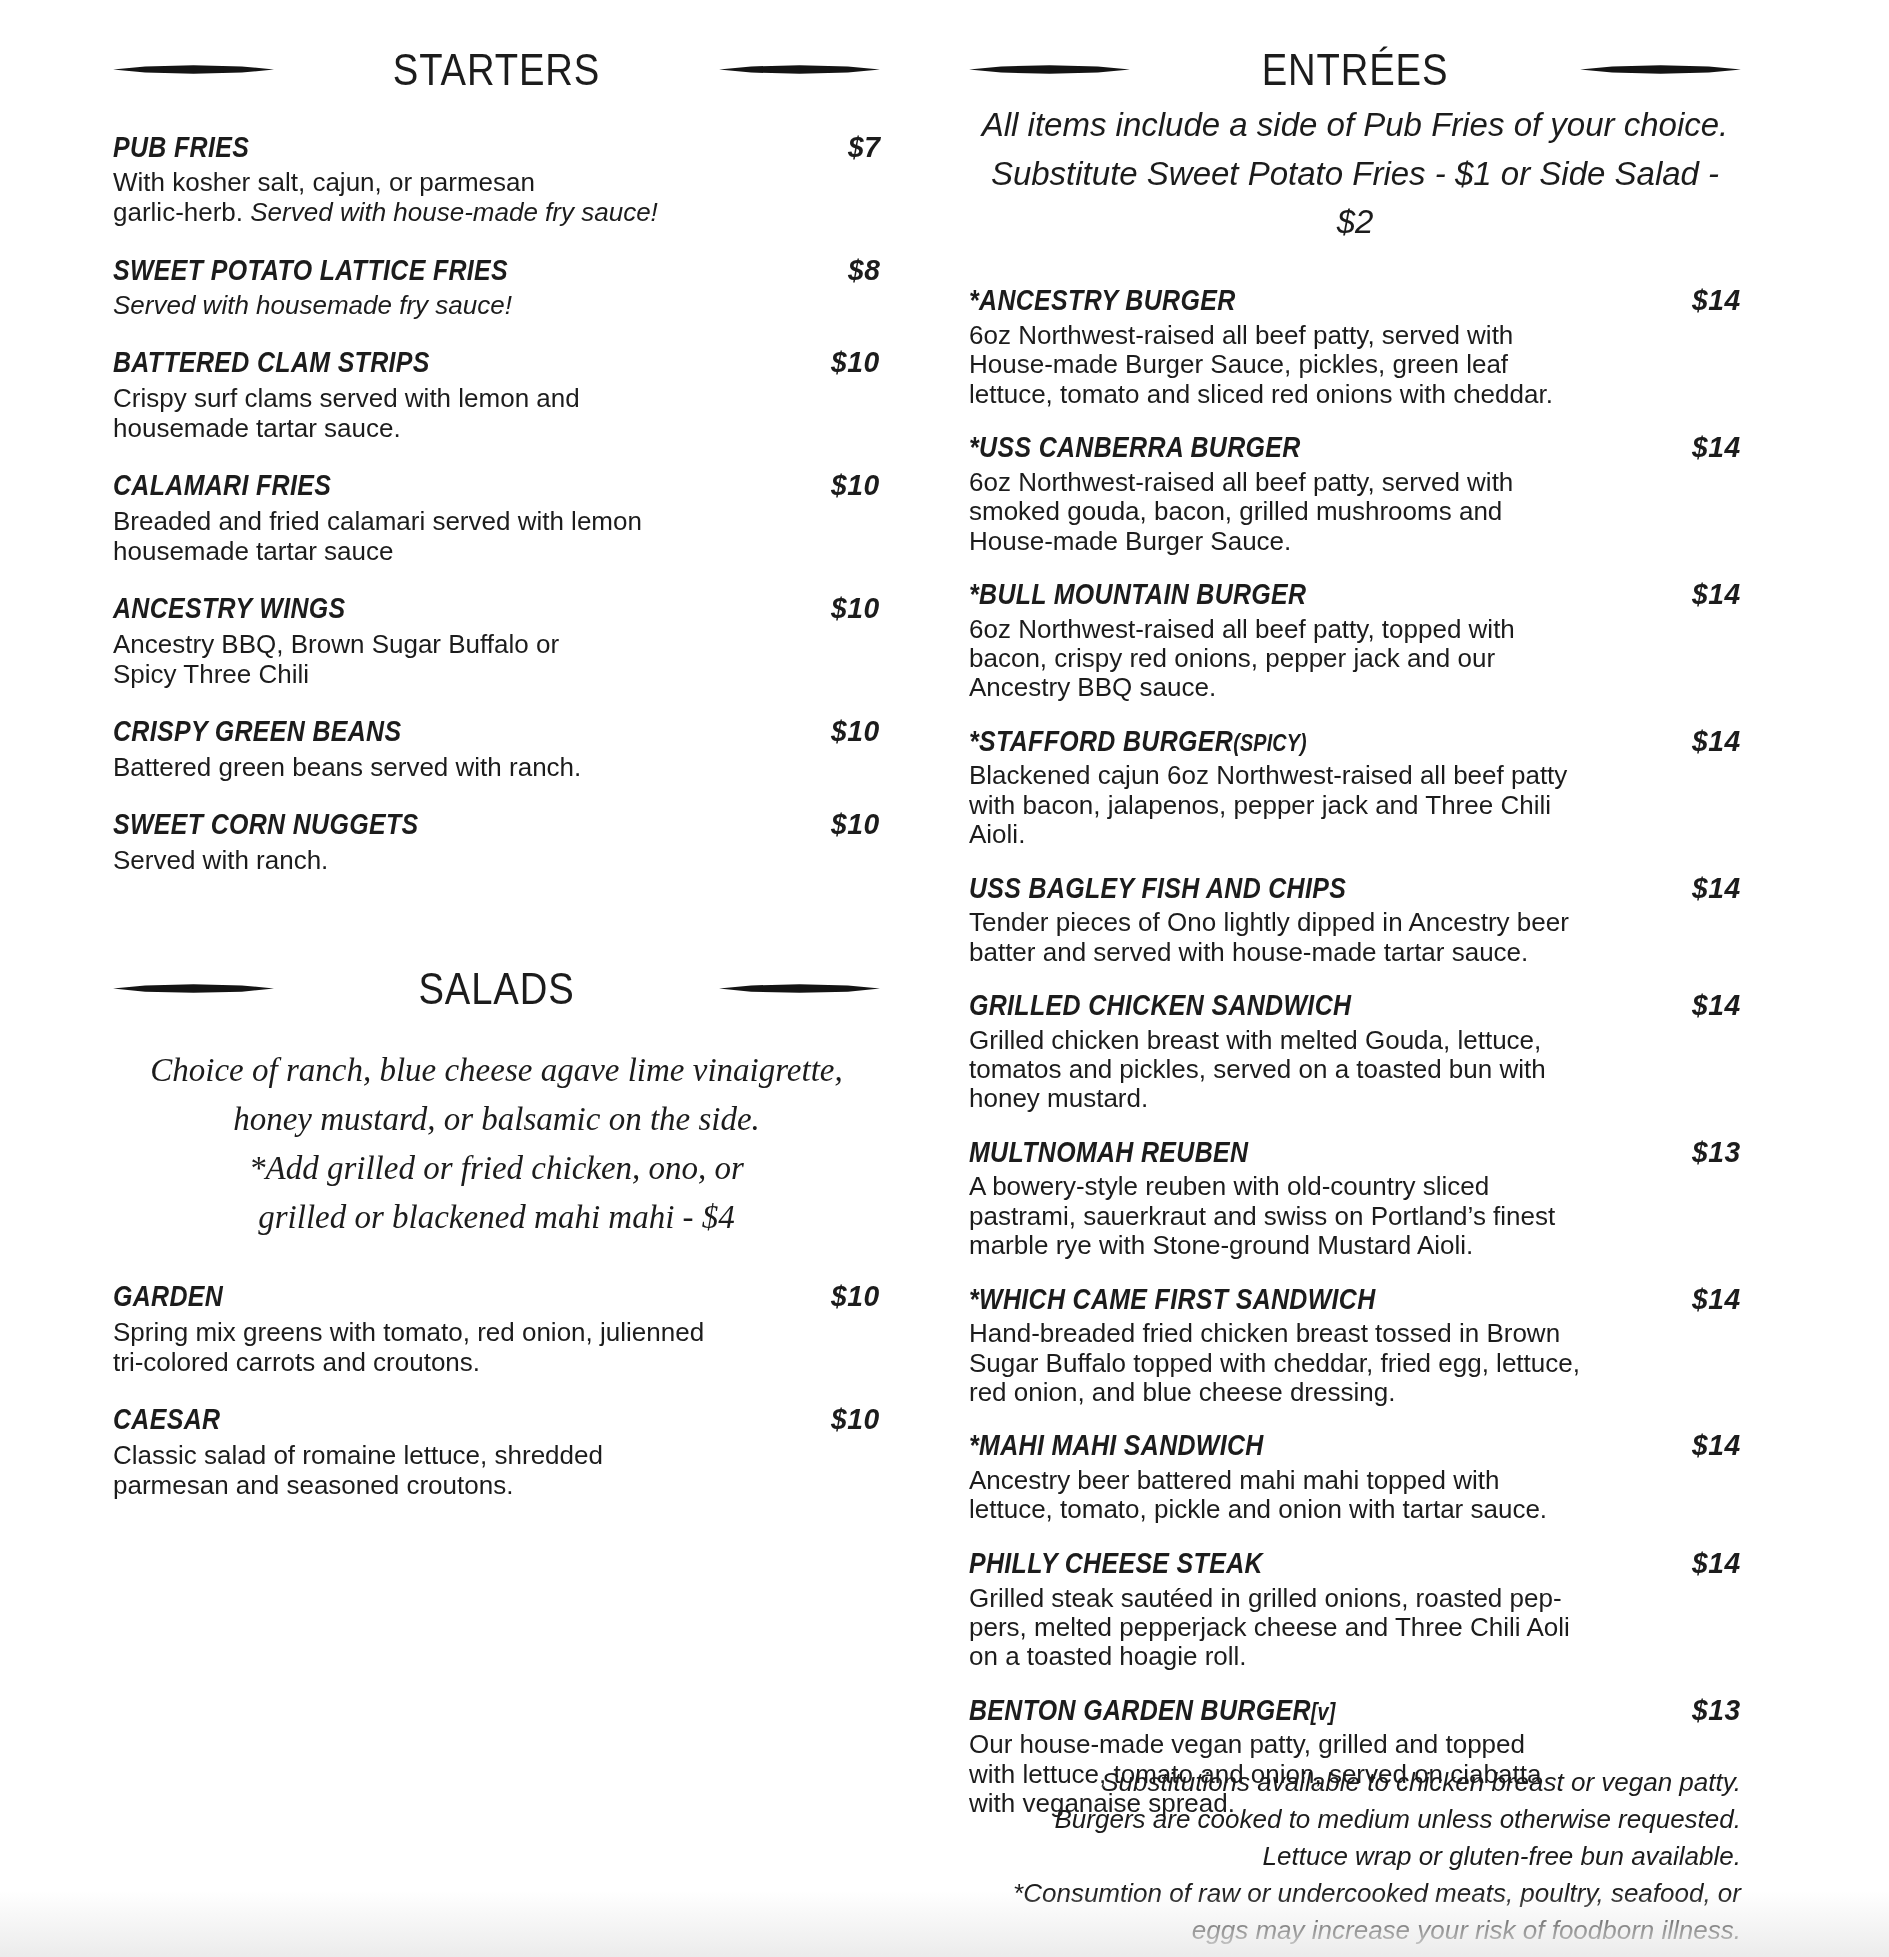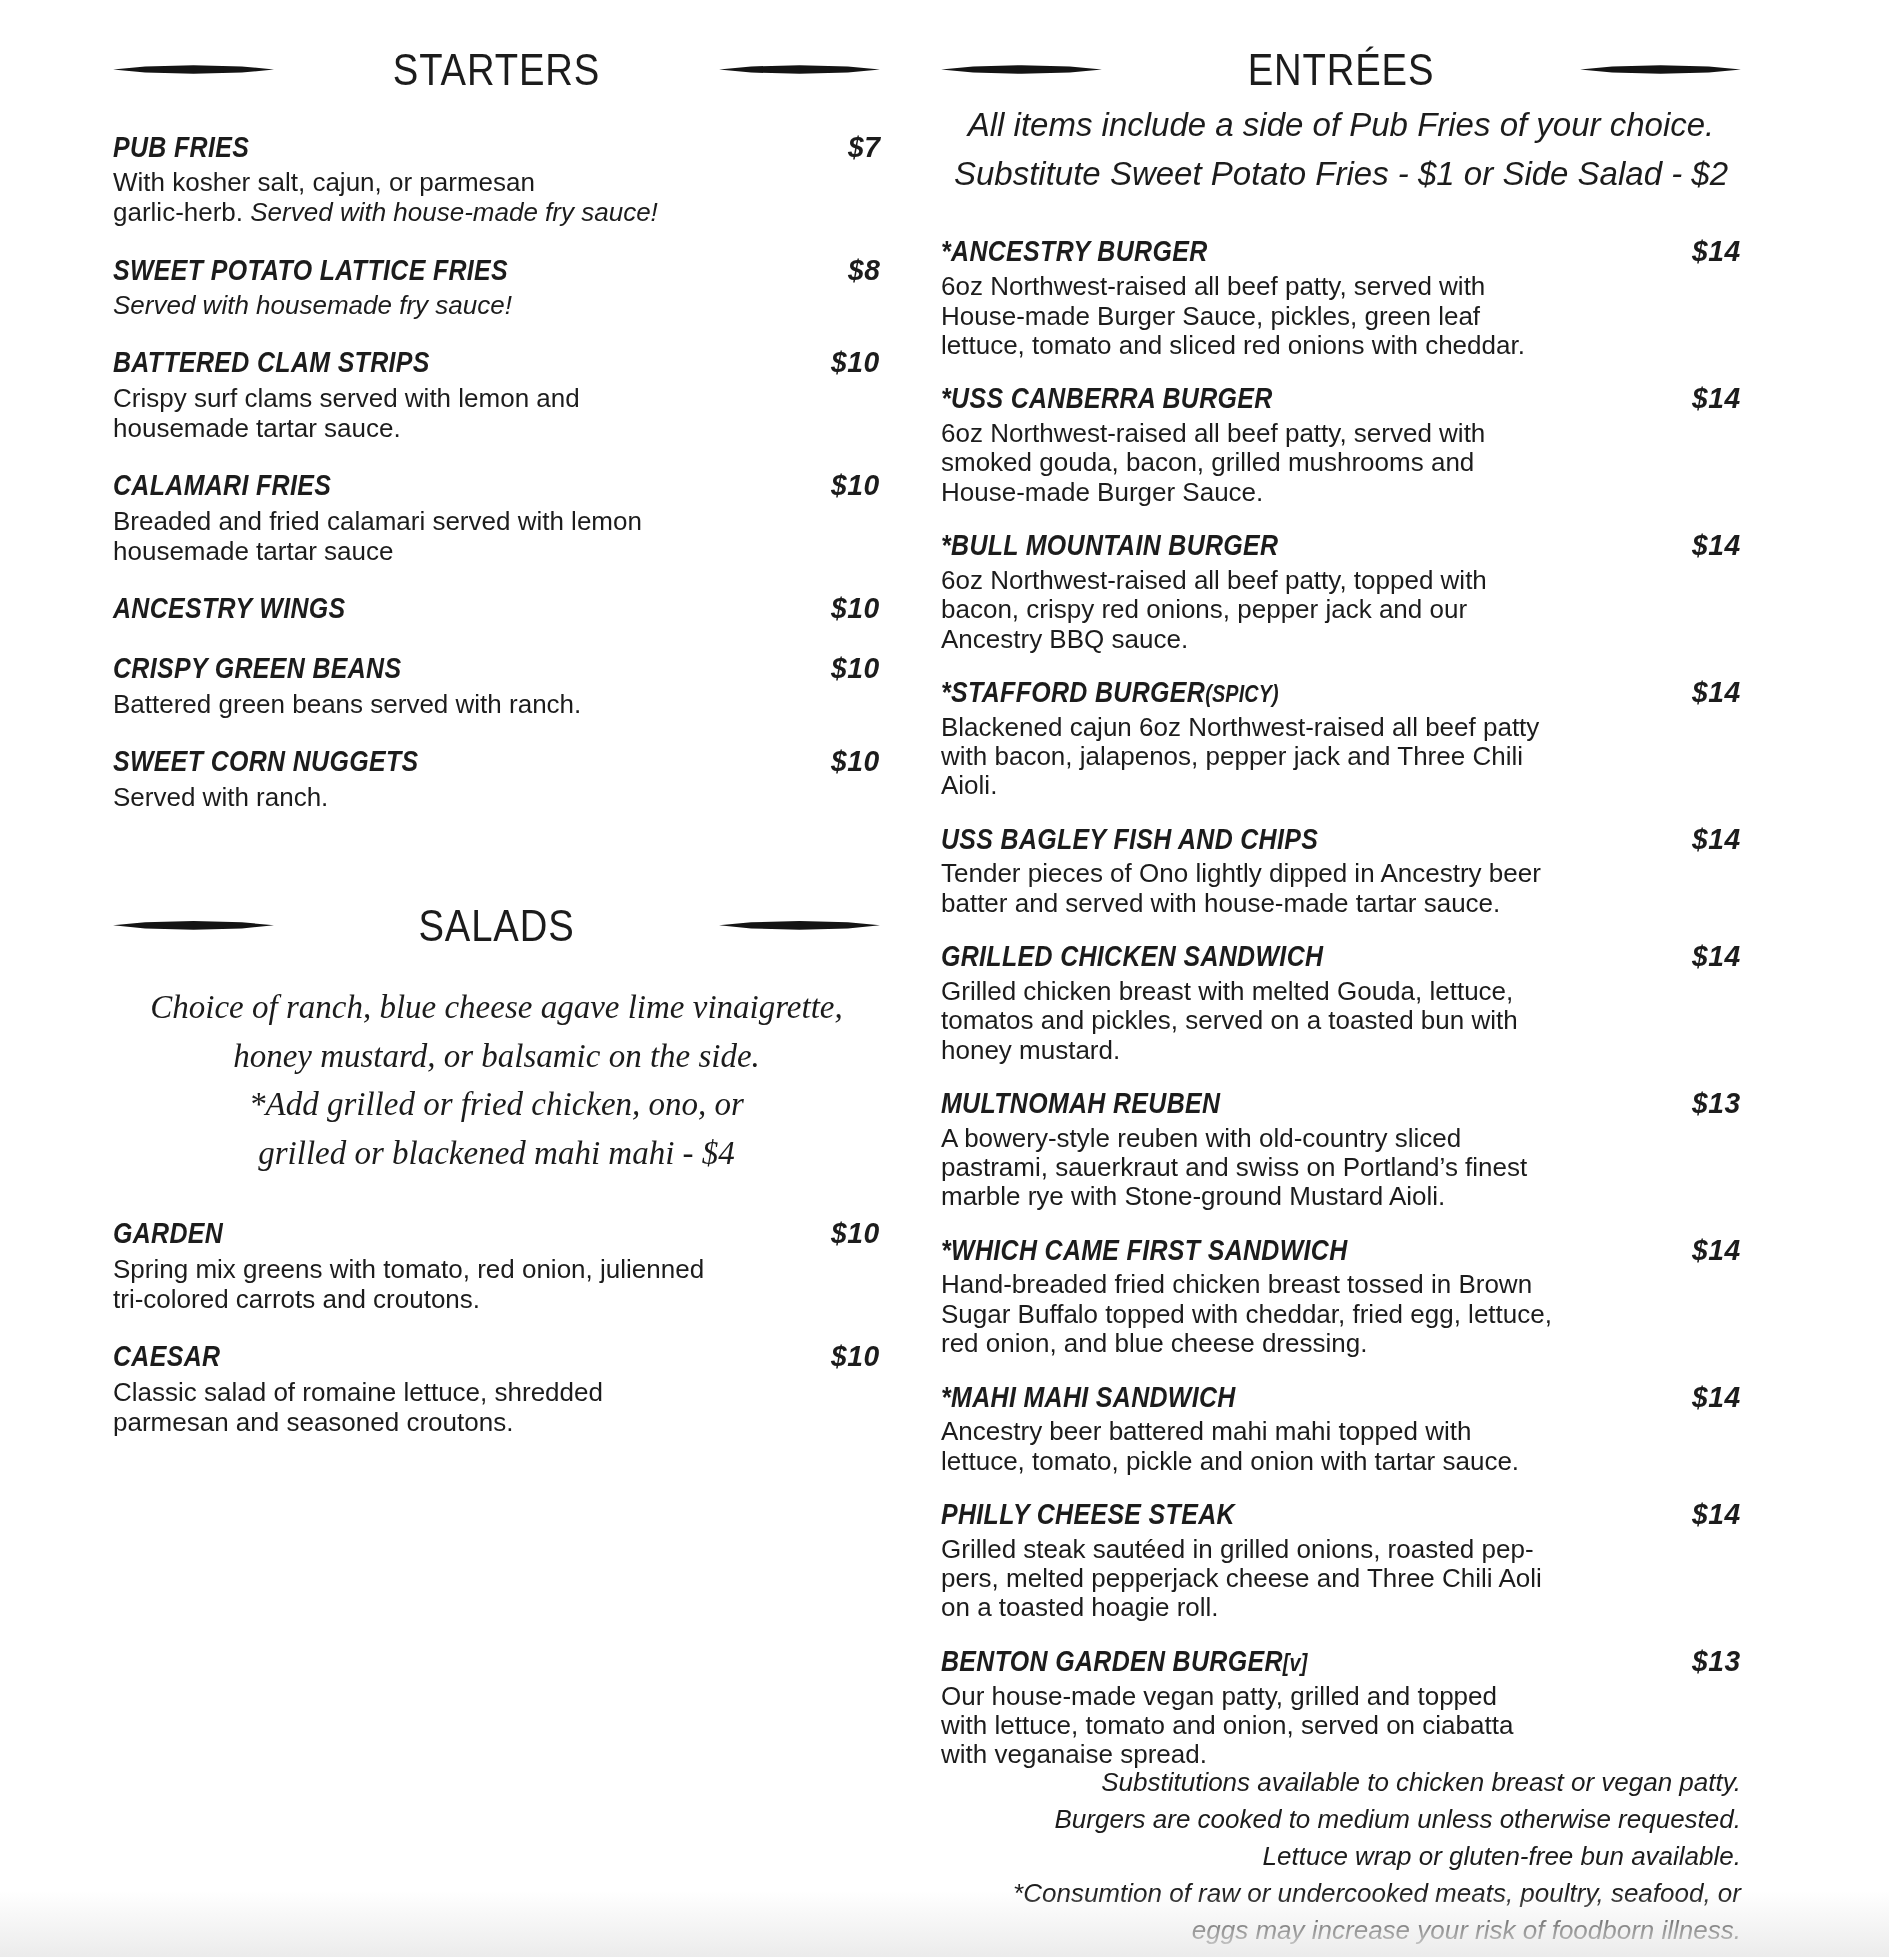--- a/index.html
+++ b/index.html
@@ -13,21 +13,21 @@
   }
   body::after {
     content: "";
     position: absolute; left: 0; right: 0; bottom: 0; height: 67px;
     background: linear-gradient(180deg, rgba(255,255,255,0) 0%, #ebebeb 100%);
     pointer-events: none;
   }
   .menu {
     display: flex;
     padding: 42px 149px 0 113px;
-    gap: 61px;
+    gap: 89px;
   }
   .col-left  { width: 767px; flex: 0 0 auto; }
   .col-right { flex: 1 1 auto; }
 
   .section-header {
     display: flex; align-items: center;
     height: 55px;
   }
   .section-divider {
     flex: 0 0 161px; height: 8.6px;
@@ -161,20 +161,22 @@
         </div>
         <p class="item-desc"><span>Breaded and fried calamari served with lemon
 housemade tartar sauce</span></p>
       </div>
 
       <div class="item">
         <div class="item-head">
           <span class="item-name"><span>ANCESTRY WINGS</span></span>
           <span class="item-price">$10</span>
         </div>
+        <p class="item-desc"><span>Ancestry BBQ, Brown Sugar Buffalo or
+Spicy Three Chili</span></p>
       </div>
 
       <div class="item">
         <div class="item-head">
           <span class="item-name"><span>CRISPY GREEN BEANS</span></span>
           <span class="item-price">$10</span>
         </div>
         <p class="item-desc"><span>Battered green beans served with ranch.</span></p>
       </div>
 

